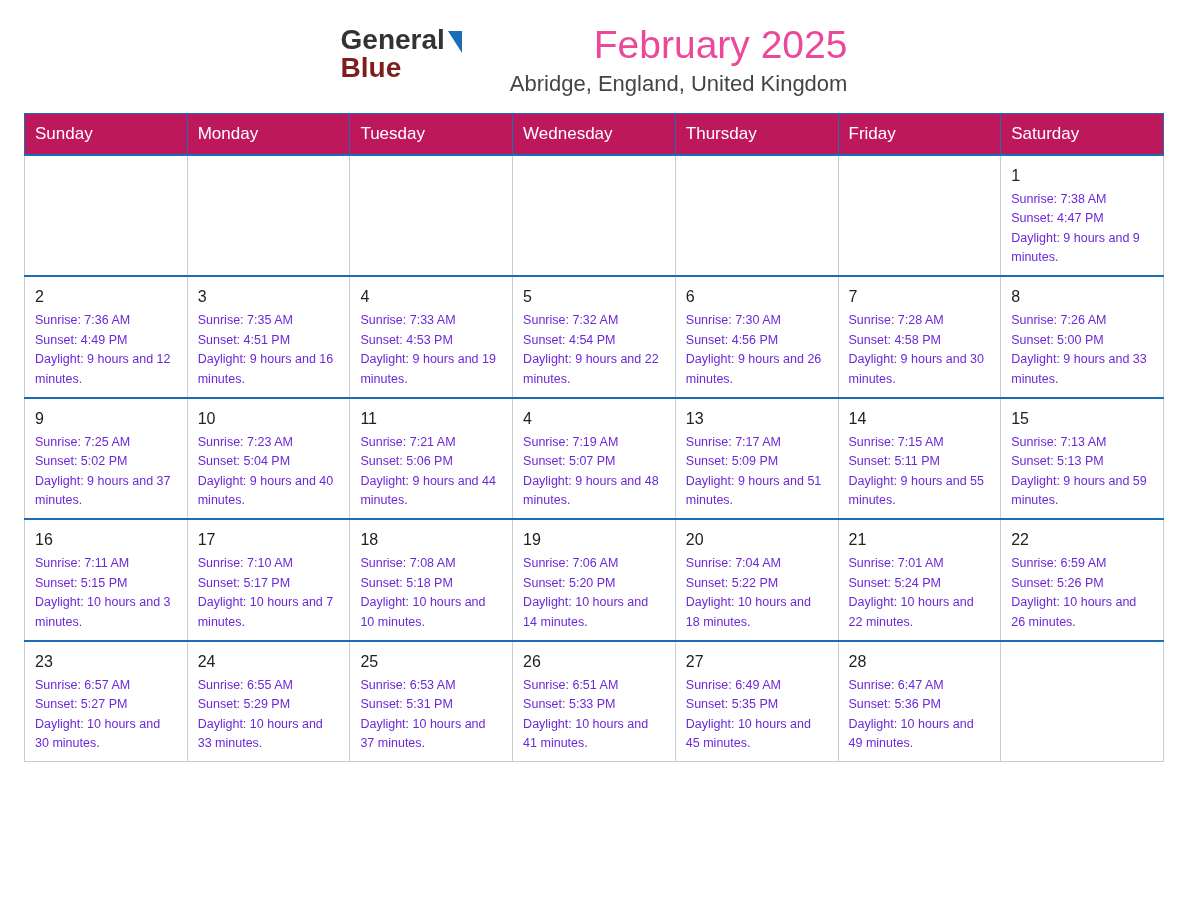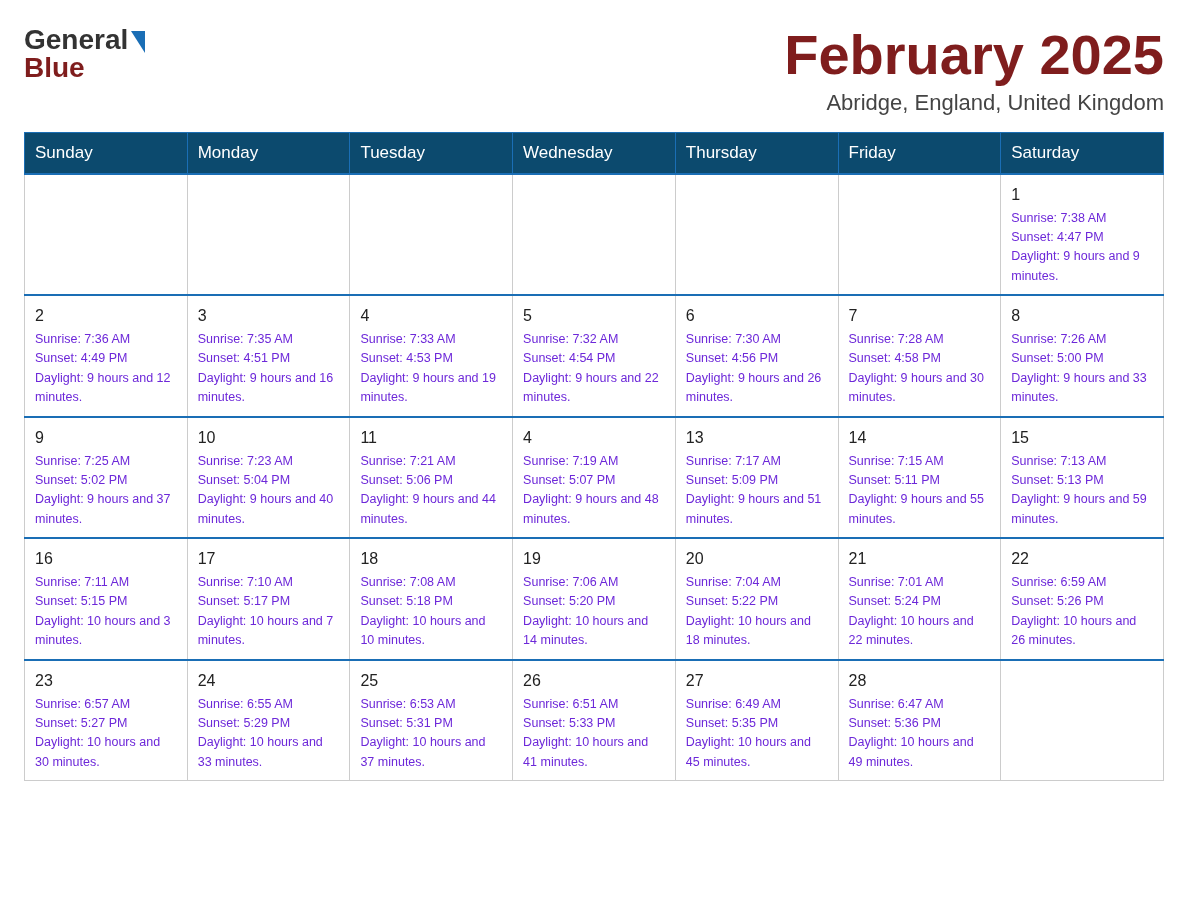--- a/index.html
+++ b/index.html
@@ -5,21 +5,21 @@
     * { box-sizing: border-box; margin: 0; padding: 0; }
     body {
       font-family: Arial, sans-serif;
       background: #fff;
       padding: 24px;
       width: 1188px;
       min-height: 918px;
     }
     .header {
       display: flex;
-      justify-content: space-between;
+      justify-content: center;
       align-items: flex-start;
       margin-bottom: 16px;
       gap: 48px;
     }
     .logo {
       display: flex;
       flex-direction: column;
       align-items: flex-start;
     }
     .logo-top {
@@ -43,37 +43,37 @@
     .logo-blue {
       font-size: 28px;
       font-weight: bold;
       color: #7f1d1d;
       margin-top: -4px;
     }
     .title-area {
       text-align: right;
     }
     .month-title {
-      font-size: 56px;
-      font-weight: bold;
-      color: #7f1d1d;
+      font-size: 39px;
+      font-weight: normal;
+      color: #ec4899;
       line-height: 1.1;
     }
     .location {
       font-size: 22px;
       color: #444;
       margin-top: 4px;
     }
     .calendar {
       width: 100%;
       border-collapse: collapse;
       border: 1px solid #ccc;
     }
     .calendar th {
-      background-color: #0c4a6e;
+      background-color: #be185d;
       color: #fff;
       font-size: 17px;
       font-weight: normal;
       padding: 10px 10px;
       text-align: left;
       border: 1px solid #1a6eb5;
     }
     .calendar td {
       vertical-align: top;
       padding: 8px 10px;

